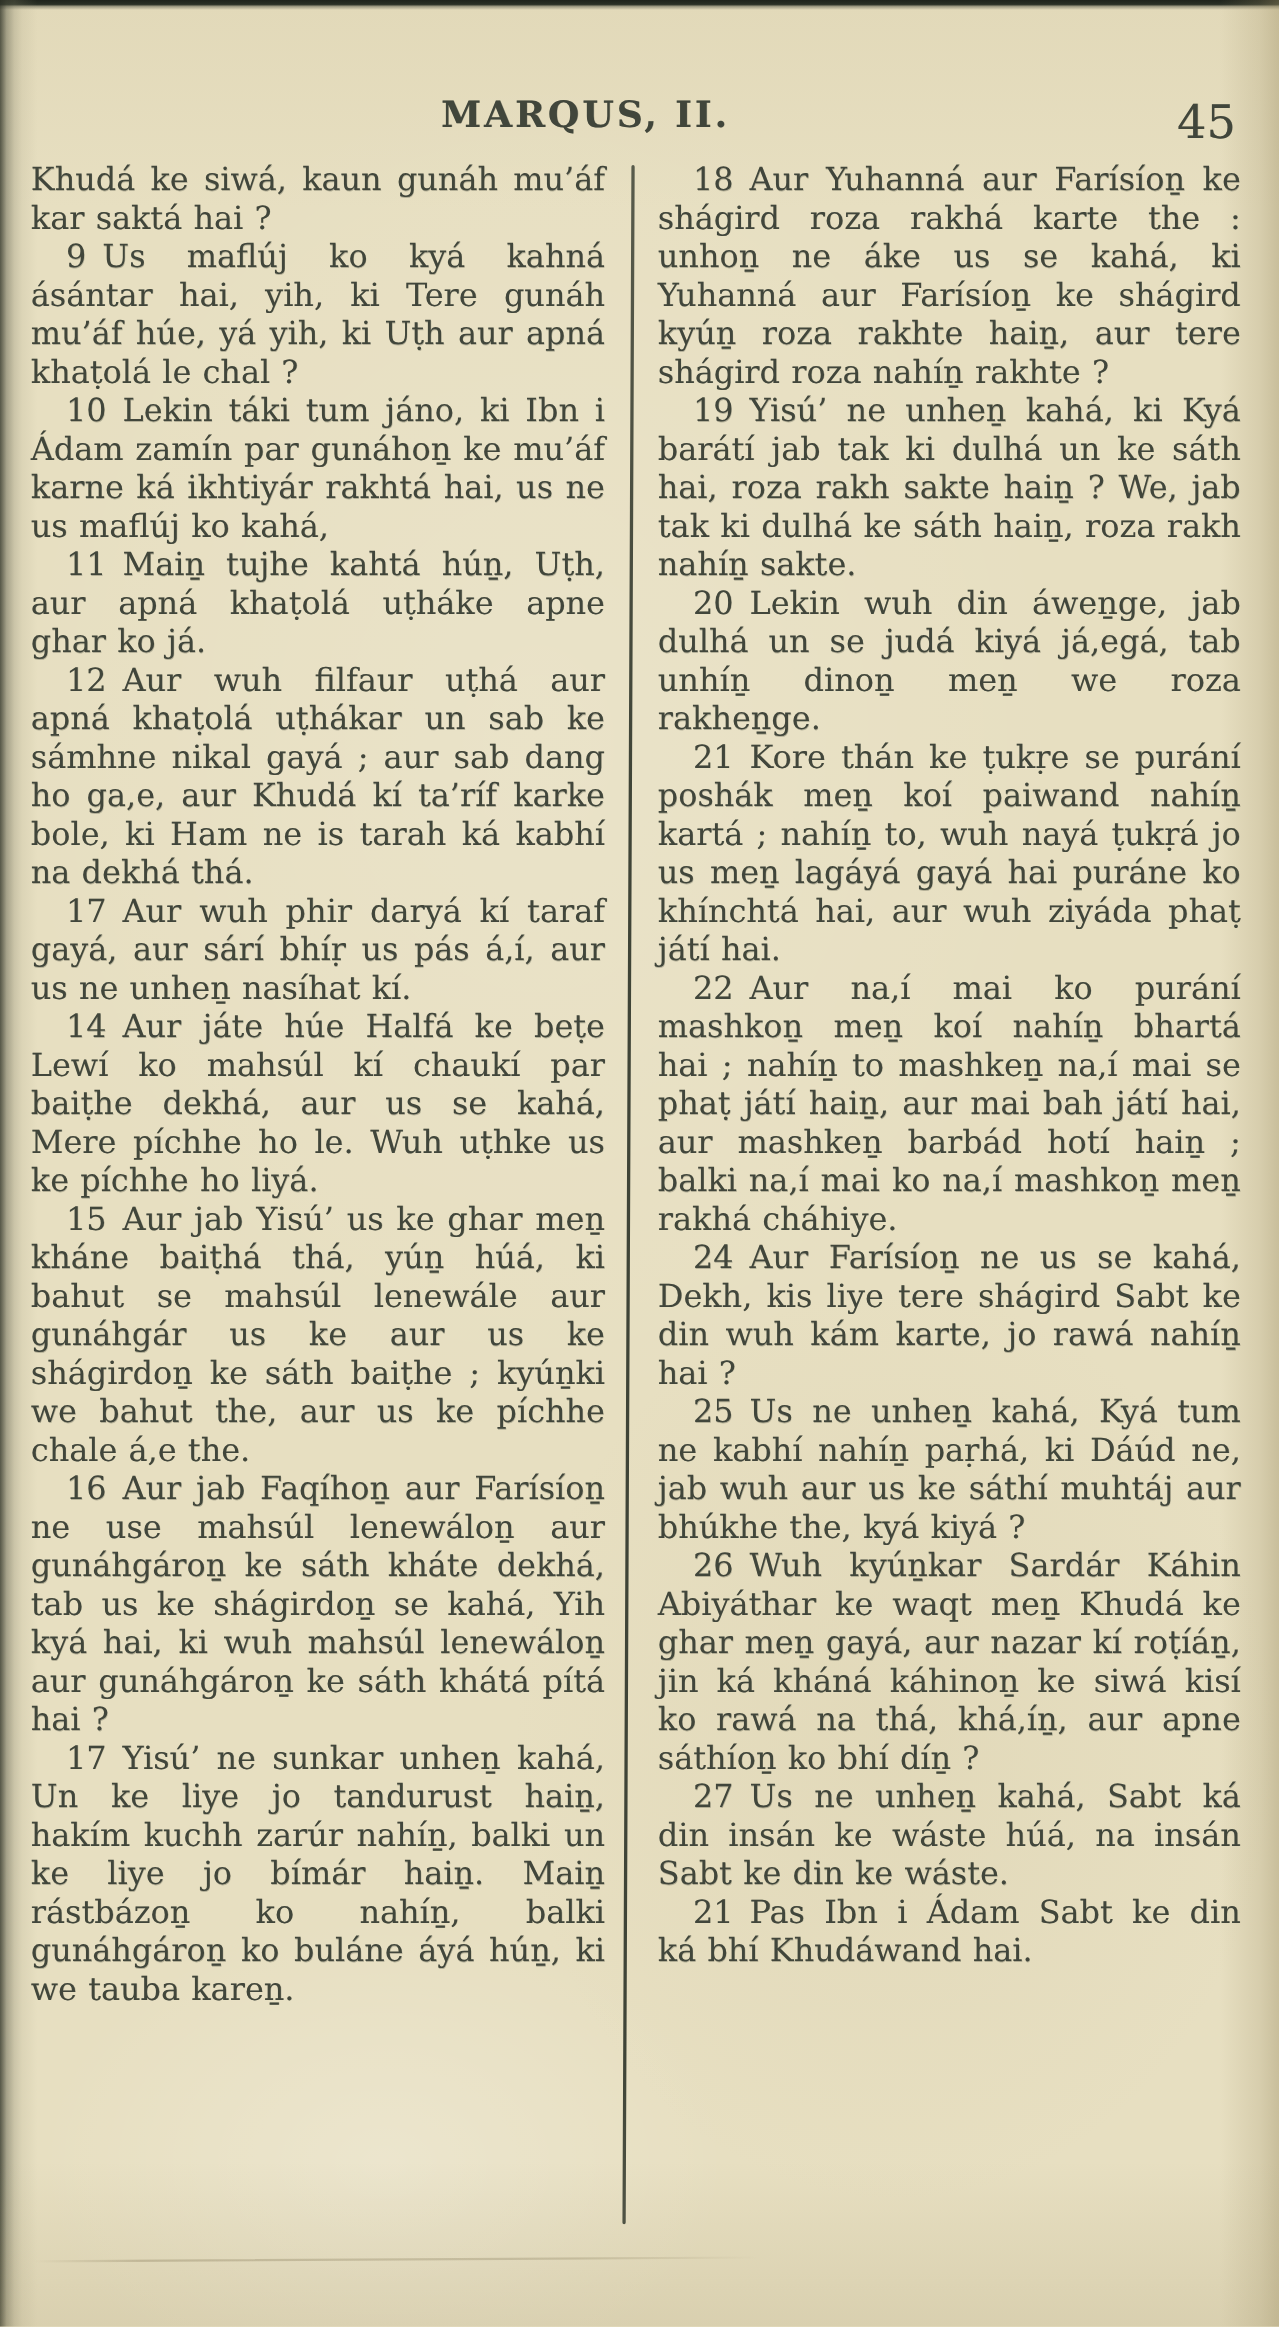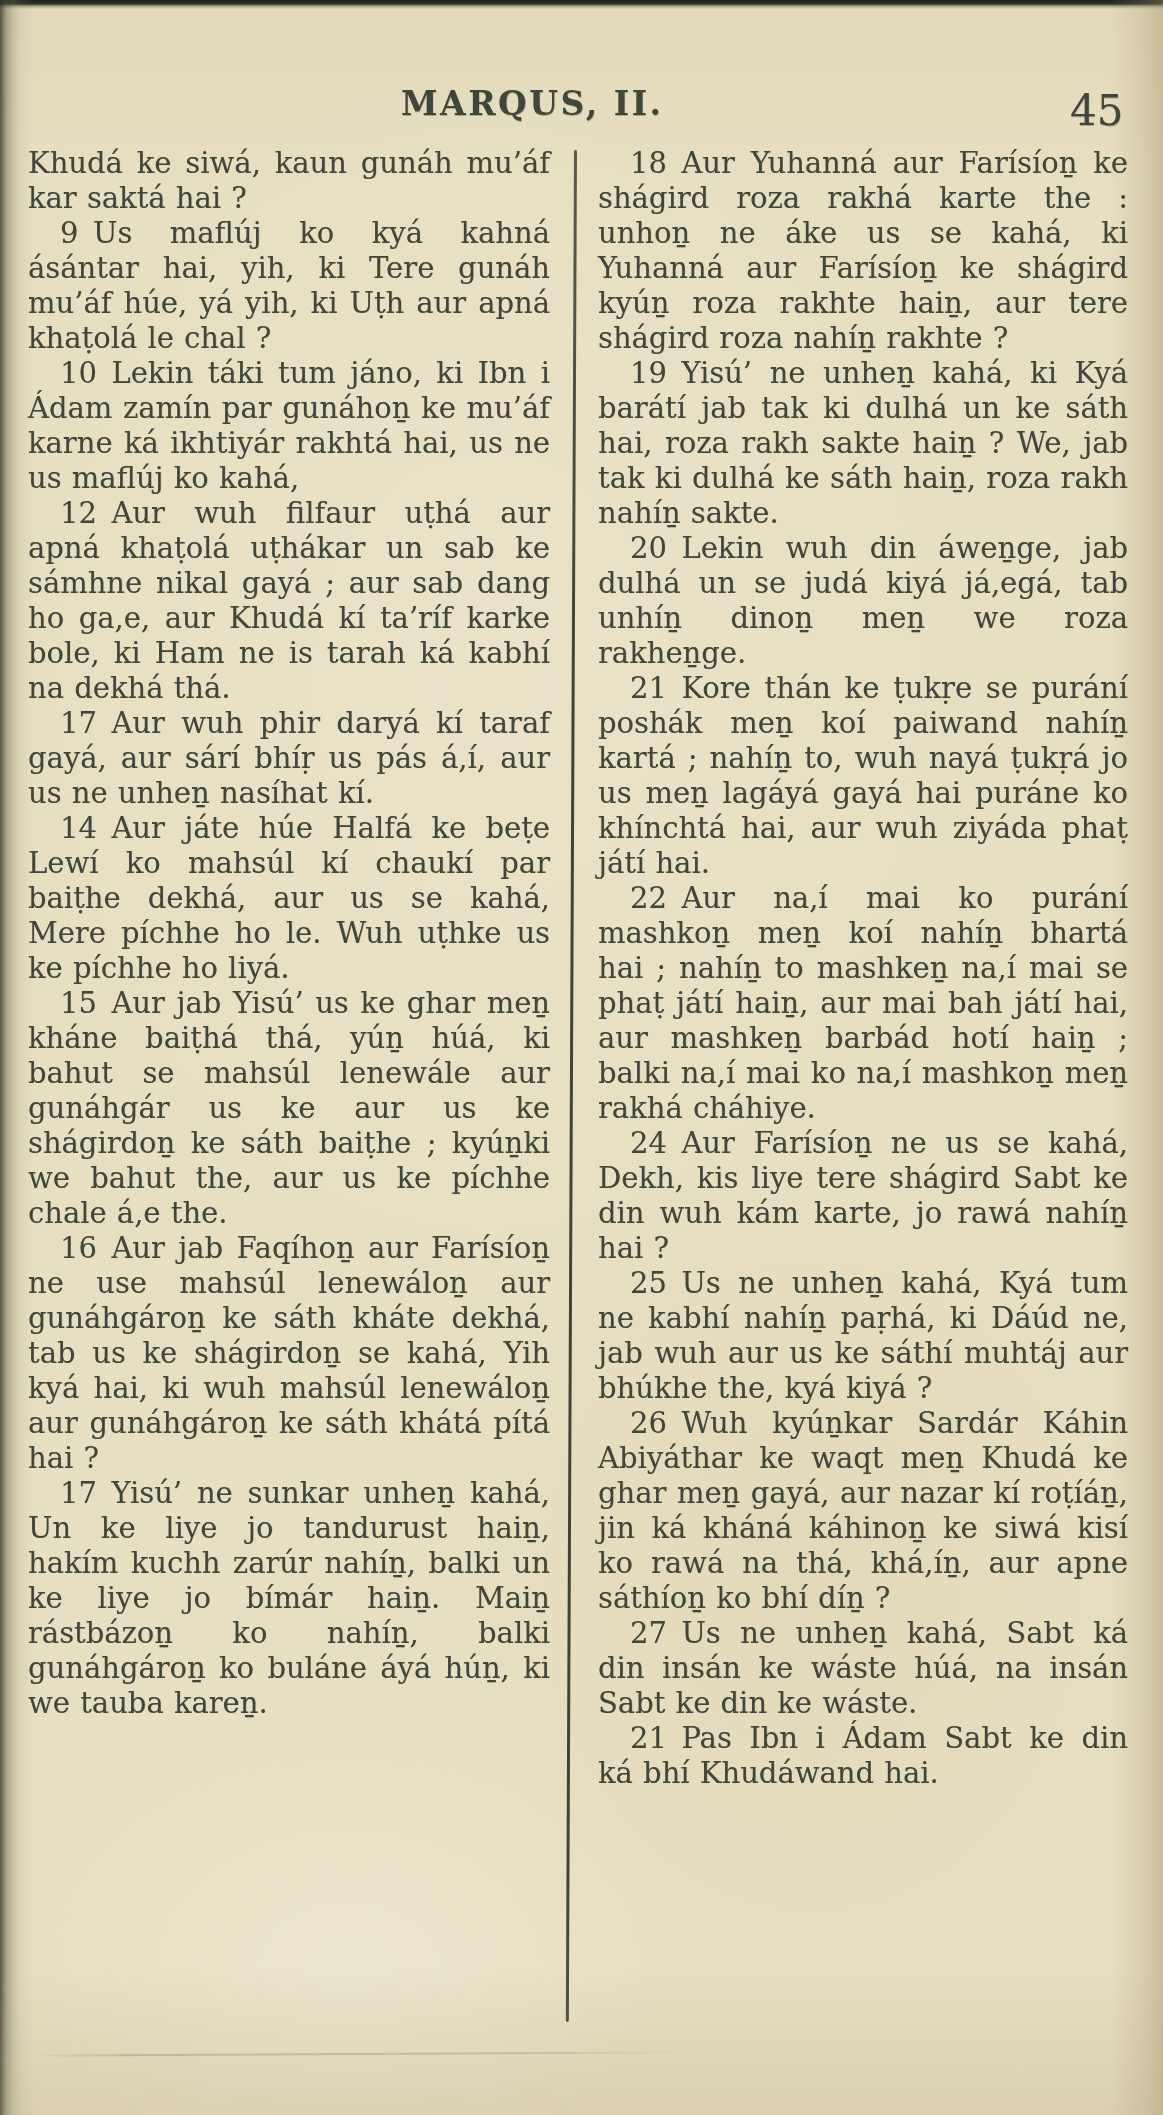--- a/index.html
+++ b/index.html
@@ -85,20 +85,21 @@
   <div class="bottom-shade"></div>
   <div class="crease"></div>
 
   <div class="header-title">MARQUS, II.</div>
   <div class="page-number">45</div>
 
   <div class="col col-left">
       <p class="verse cont">Khudá ke siwá, kaun gunáh mu’áf kar saktá hai&nbsp;?</p>
       <p class="verse">9 Us maflúj ko kyá kahná ásántar hai, yih, ki Tere gunáh mu’áf húe, yá yih, ki Uṭh aur apná khaṭolá le chal&nbsp;?</p>
       <p class="verse">10 Lekin táki tum jáno, ki Ibn i Ádam zamín par gunáhoṉ ke mu’áf karne ká ikhtiyár rakhtá hai, us ne us maflúj ko kahá,</p>
+      <p class="verse">11 Maiṉ tujhe kahtá húṉ, Uṭh, aur apná khaṭolá uṭháke apne ghar ko já.</p>
       <p class="verse">12 Aur wuh filfaur uṭhá aur apná khaṭolá uṭhákar un sab ke sámhne nikal gayá&nbsp;; aur sab dang ho ga,e, aur Khudá kí ta’ríf karke bole, ki Ham ne is tarah ká kabhí na dekhá thá.</p>
       <p class="verse">17 Aur wuh phir daryá kí taraf gayá, aur sárí bhíṛ us pás á,í, aur us ne unheṉ nasíhat kí.</p>
       <p class="verse">14 Aur játe húe Halfá ke beṭe Lewí ko mahsúl kí chaukí par baiṭhe dekhá, aur us se kahá, Mere píchhe ho le. Wuh uṭhke us ke píchhe ho liyá.</p>
       <p class="verse">15 Aur jab Yisú’ us ke ghar meṉ kháne baiṭhá thá, yúṉ húá, ki bahut se mahsúl lenewále aur gunáhgár us ke aur us ke shágirdoṉ ke sáth baiṭhe&nbsp;; kyúṉki we bahut the, aur us ke píchhe chale á,e the.</p>
       <p class="verse">16 Aur jab Faqíhoṉ aur Farísíoṉ ne use mahsúl lenewáloṉ aur gunáhgároṉ ke sáth kháte dekhá, tab us ke shágirdoṉ se kahá, Yih kyá hai, ki wuh mahsúl lenewáloṉ aur gunáhgároṉ ke sáth khátá pítá hai&nbsp;?</p>
       <p class="verse">17 Yisú’ ne sunkar unheṉ kahá, Un ke liye jo tandurust haiṉ, hakím kuchh zarúr nahíṉ, balki un ke liye jo bímár haiṉ. Maiṉ rástbázoṉ ko nahíṉ, balki gunáhgároṉ ko buláne áyá húṉ, ki we tauba kareṉ.</p>
     </div>
   <div class="divider"></div>
   <div class="col col-right">
       <p class="verse">18 Aur Yuhanná aur Farísíoṉ ke shágird roza rakhá karte the&nbsp;: unhoṉ ne áke us se kahá, ki Yuhanná aur Farísíoṉ ke shágird kyúṉ roza rakhte haiṉ, aur tere shágird roza nahíṉ rakhte&nbsp;?</p>

